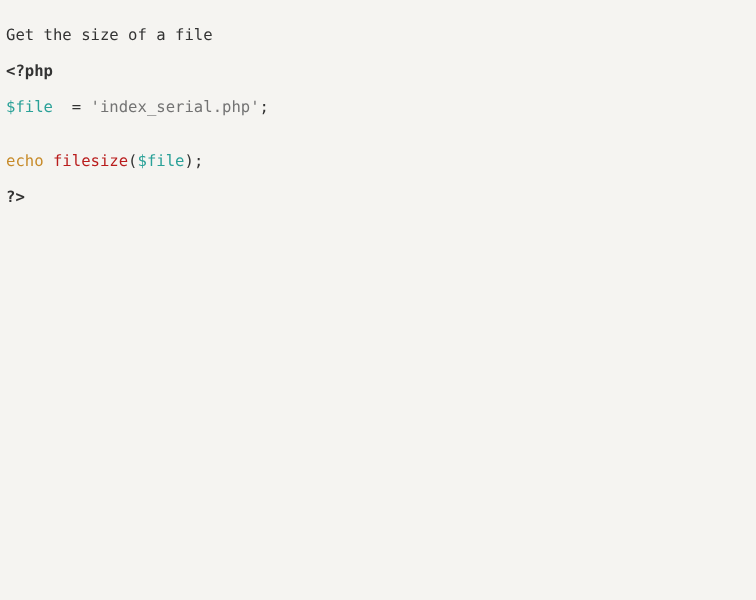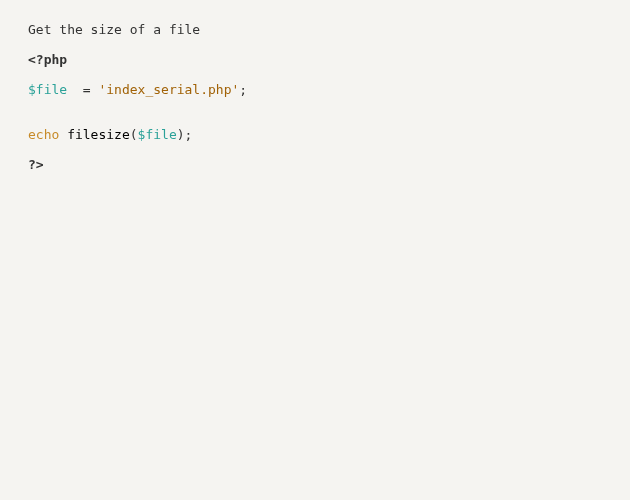--- a/index.html
+++ b/index.html
@@ -7,35 +7,35 @@
     padding: 0;
     width: 630px;
     height: 500px;
     background: #f5f4f1;
     font-family: "DejaVu Sans Mono", "Menlo", "Consolas", monospace;
     font-size: 13px;
     line-height: 15px;
     overflow: hidden;
   }
   .code-area {
-    padding: 7px 28px;
+    padding: 7px 5px;
     white-space: pre;
     color: #333333;
   }
   .line {
     display: block;
   }
   .t-plain   { color: #333333; }
   .t-phptag  { color: #333333; font-weight: bold; }
   .t-var     { color: #2aa198; margin-top: 36px; }
   .t-op      { color: #333333; }
-  .t-str     { color: #a16207; }
+  .t-str     { color: #737373; }
   .t-semi    { color: #333333; }
   .t-echo    { color: #c78b2a; margin-top: 32px; }
-  .t-func    { color: #000000; }
+  .t-func    { color: #b91c1c; }
   .t-paren   { color: #333333; }
 </style>
 </head>
 <body>
 
 <div class="code-area">
 <span class="line"><span class="t-plain">Get the size of a file</span></span>
 <span class="line"><span class="t-phptag">&lt;?php</span></span>
 <span class="line"><span class="t-var">$file</span><span class="t-plain">  </span><span class="t-op">=</span><span class="t-plain"> </span><span class="t-str">'index_serial.php'</span><span class="t-semi">;</span></span>
 <span class="line"><span class="t-plain"></span></span>

